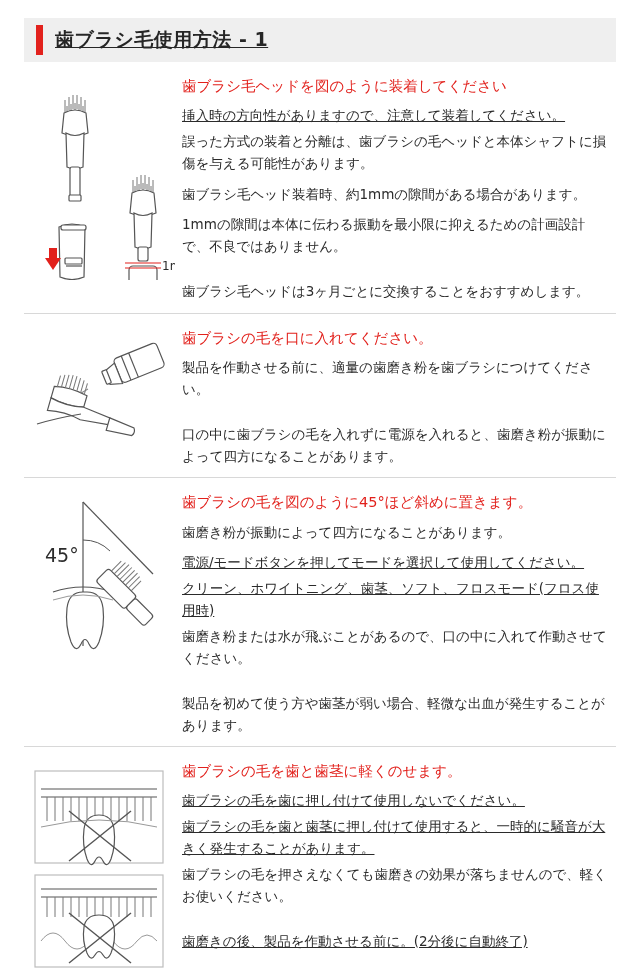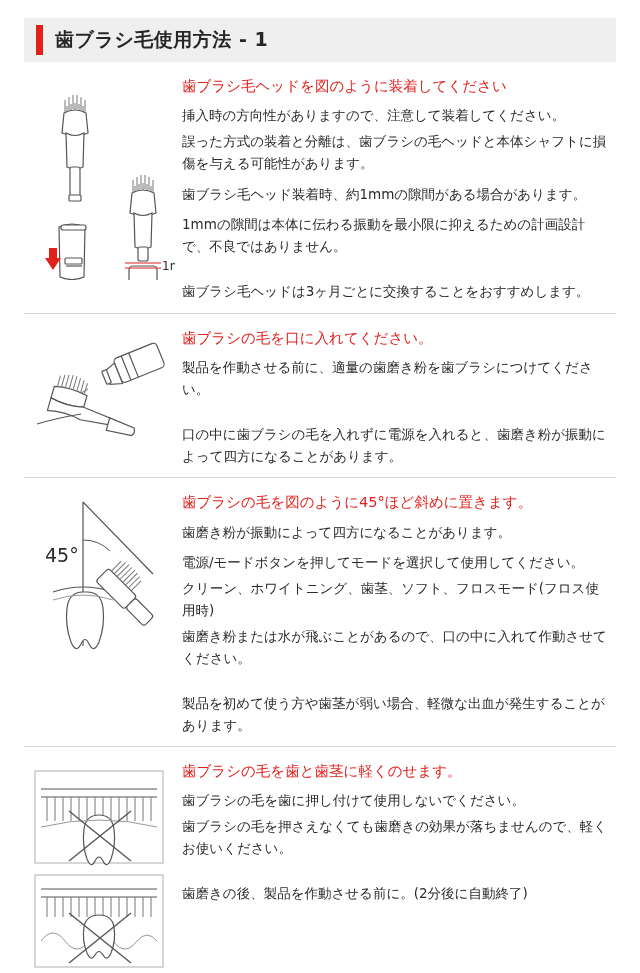--- a/index.html
+++ b/index.html
@@ -38,20 +38,21 @@
     background: #e2211c;
     margin-left: 12px;
     margin-right: 12px;
     flex: 0 0 auto;
   }
   .header .title {
     font-size: 19px;
     font-weight: bold;
     color: #262626;
     letter-spacing: .5px;
+    text-decoration: underline;
   }
 
   
   .section {
     display: flex;
     align-items: flex-start;
     padding: 14px 6px 10px 6px;
     position: relative;
   }
   .divider {
@@ -79,21 +80,21 @@
     margin-bottom: 8px;
     line-height: 1.45;
   }
   .para {
     font-size: 13.5px;
     line-height: 1.62;
     margin-bottom: 9px;
     color: #2b2b2b;
   }
   .para:last-child { margin-bottom: 0; margin-top: 23px; }
-  .para.tight { margin-bottom: 4px; }
+  .para.tight { margin-bottom: 4px; text-decoration: underline; }
 
   
   svg { display: block; }
 </style>
 </head>
 <body>
 
 <div class="page">
 
   <div class="header">
@@ -337,18 +338,19 @@
           <g stroke="#555" stroke-width="1.4">
             <line x1="44" y1="148" x2="106" y2="198"></line>
             <line x1="106" y1="148" x2="44" y2="198"></line>
           </g>
         </g>
       </svg>
     </div>
     <div class="body">
       <div class="heading">歯ブラシの毛を歯と歯茎に軽くのせます。</div>
       <div class="para tight">歯ブラシの毛を歯に押し付けて使用しないでください。</div>
+      <div class="para tight">歯ブラシの毛を歯と歯茎に押し付けて使用すると、一時的に騒音が大きく発生することがあります。</div>
       <div class="para">歯ブラシの毛を押さえなくても歯磨きの効果が落ちませんので、軽くお使いください。</div>
       <div class="para tight">歯磨きの後、製品を作動させる前に。(2分後に自動終了)</div>
     </div>
   </div>
 
 </div>
 
 </body></html>

